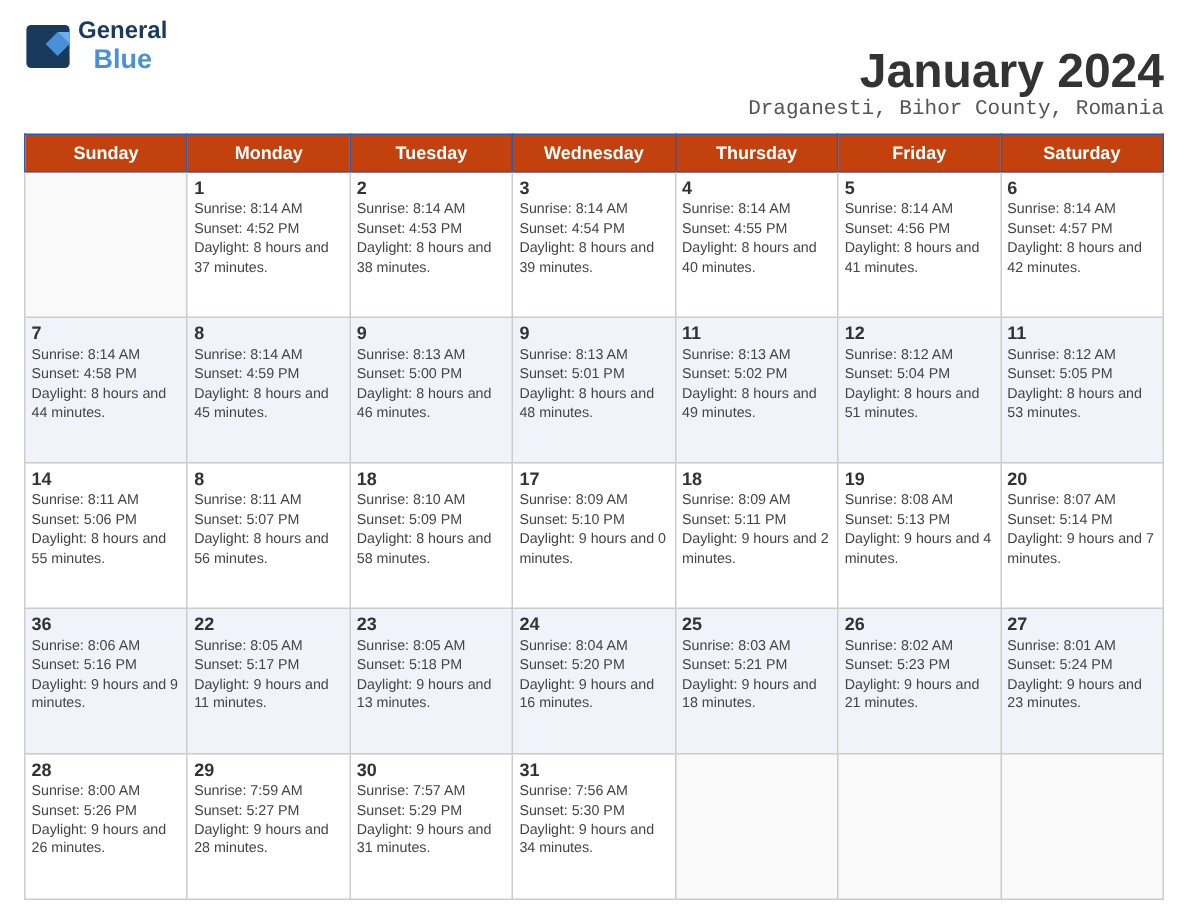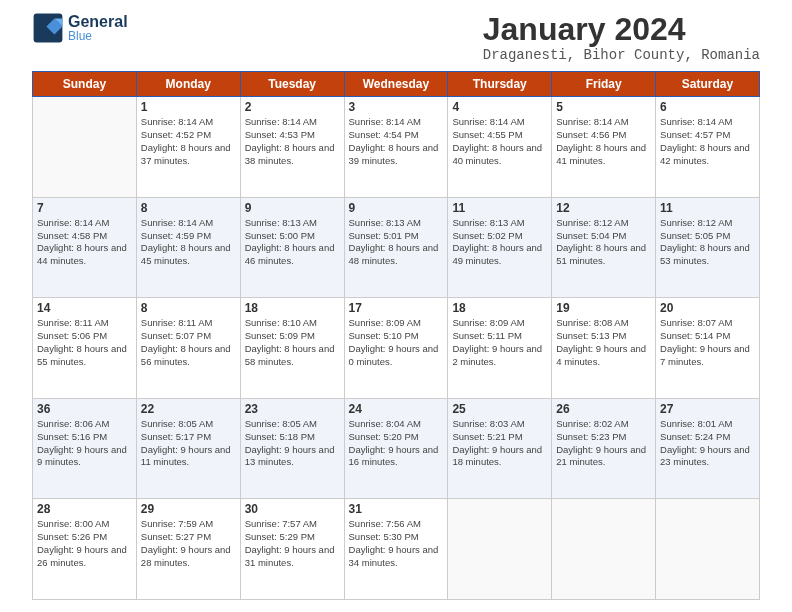--- a/index.html
+++ b/index.html
@@ -8,41 +8,42 @@
       height: 612px;
       background: #fff;
       font-family: Arial, sans-serif;
       font-size: 11px;
       color: #333;
       overflow: hidden;
     }
     .page {
       width: 792px;
       height: 612px;
-      padding: 12px 32px;
+      padding: 12px 16px;
       display: flex;
       flex-direction: column;
     }
     .header {
       display: flex;
       justify-content: space-between;
       align-items: flex-start;
       margin-bottom: 8px;
     }
     .logo {
       display: flex;
       align-items: center;
     }
     .logo-icon {
       width: 32px;
       height: 32px;
       margin-right: 4px;
     }
     .title-section {
-      text-align: left;
+      text-align: right;
+      margin-top: 18px;
     }
     .main-title {
       font-size: 32px;
       font-weight: bold;
       color: #333;
       line-height: 1.1;
     }
     .subtitle {
       font-size: 14px;
       color: #555;
@@ -94,21 +95,21 @@
 <div class="page">
   <div class="header">
     <div class="logo">
       <svg class="logo-icon" viewBox="0 0 40 40">
         <rect x="2" y="2" width="36" height="36" rx="4" fill="#1a3a5c"></rect>
         <polygon points="28,8 38,18 28,28 18,18" fill="#4a90d9"></polygon>
         <polygon points="28,8 38,8 38,18" fill="#6ab0f0"></polygon>
       </svg>
       <div>
         <div style="font-size:16px;font-weight:bold;color:#1a3a5c;line-height:1.1;">General</div>
-        <div style="font-size:12px;font-weight:normal;color:#4a90d9;line-height:1.1;">Blue</div>
+        <div style="font-size:18px;font-weight:bold;color:#4a90d9;line-height:1.1;text-align:center;">Blue</div>
       </div>
     </div>
     <div class="title-section">
       <div class="main-title">January 2024</div>
       <div class="subtitle">Draganesti, Bihor County, Romania</div>
     </div>
   </div>
 
   <table class="calendar" id="calendar-table">
     <thead>

